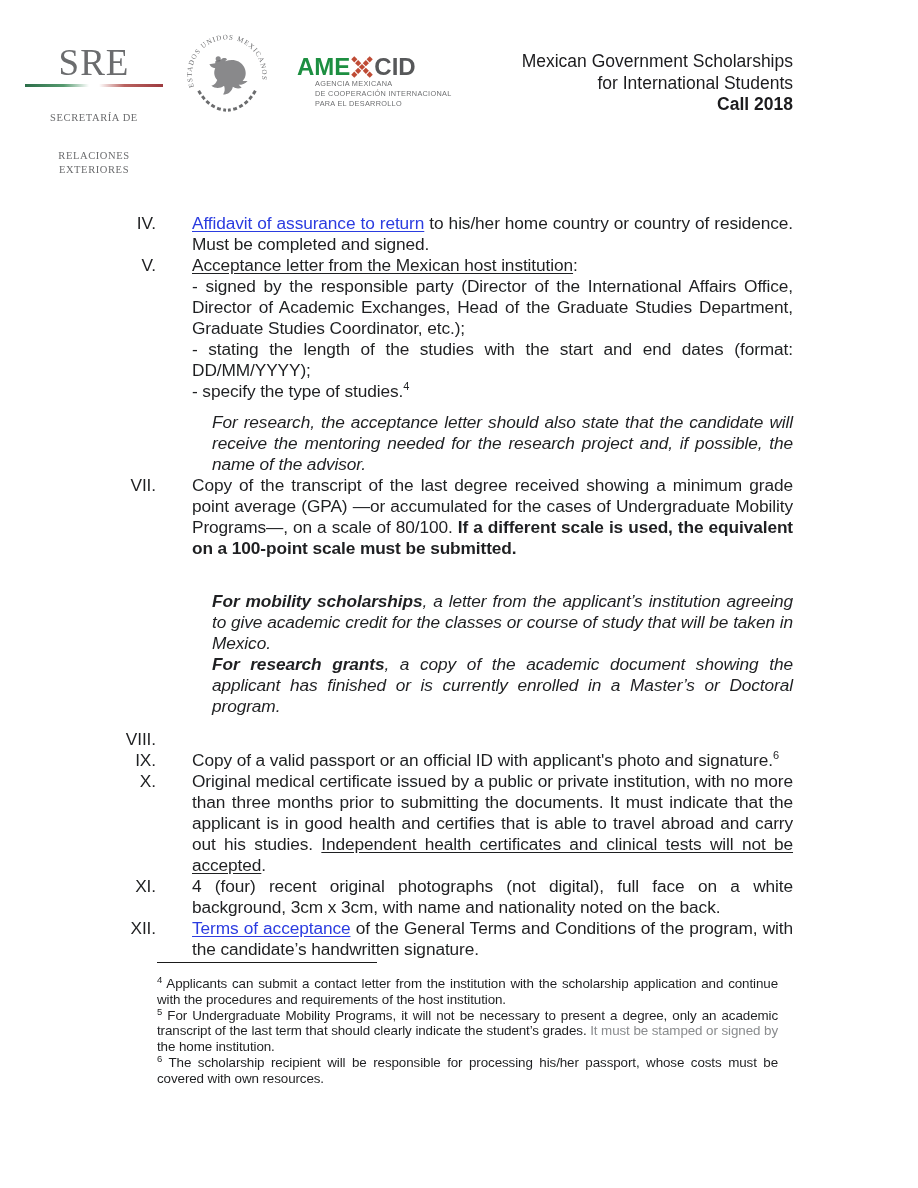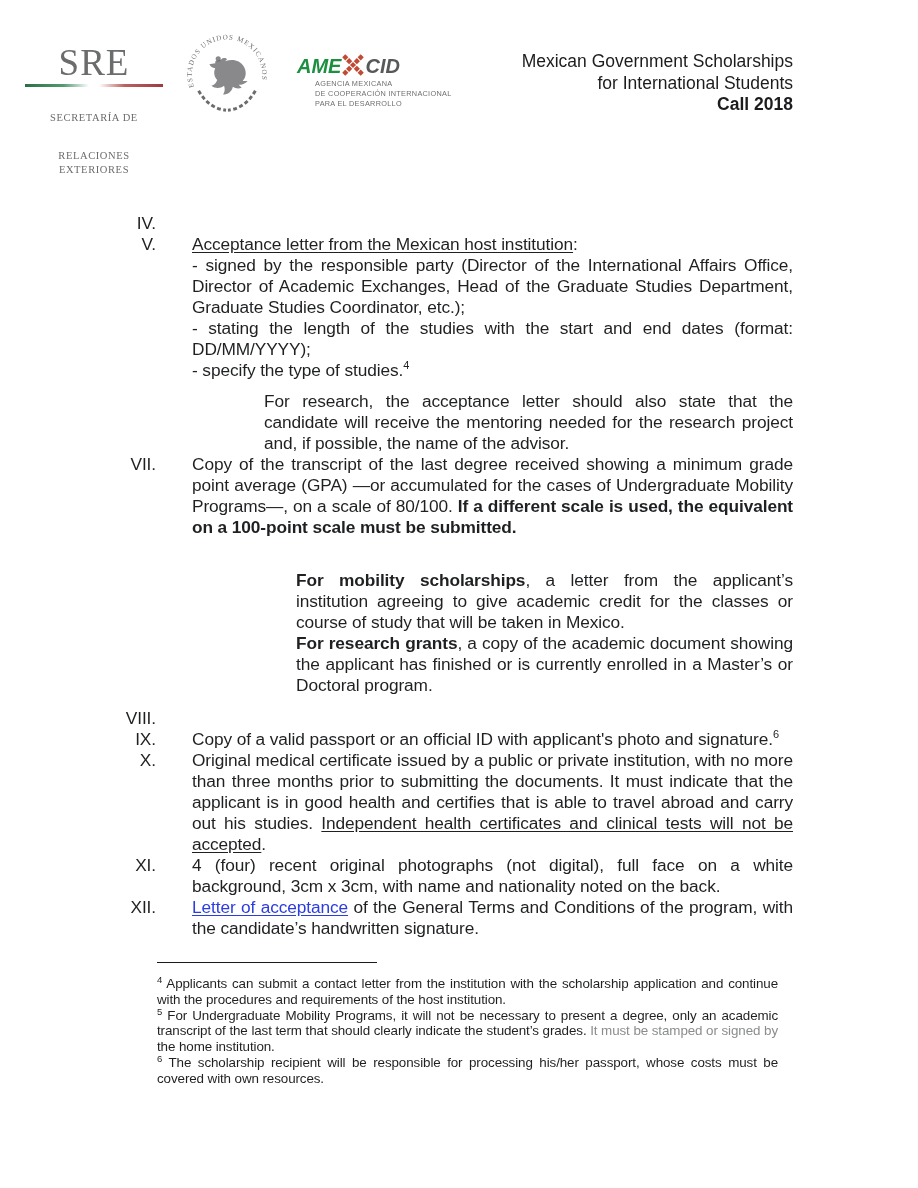--- a/index.html
+++ b/index.html
@@ -13,35 +13,35 @@
   .sre-word{font-family:"Liberation Serif",serif;font-size:37px;line-height:38px;
     color:var(--logo-gray,#6b6c6e);letter-spacing:1px;}
   .tricolor{display:flex;height:3px;margin:2px 0 5px 0;}
   .tri-green{flex:1;background:linear-gradient(to right,#2c6e49,#55996e 60%,#ffffff);}
   .tri-gap{width:10px;background:#fff;}
   .tri-red{flex:1;background:linear-gradient(to left,#9d3a3f,#b9625f 60%,#ffffff);}
   .sre-cap{font-family:"Liberation Serif",serif;font-size:10.5px;line-height:14px;
     letter-spacing:.6px;color:var(--logo-gray,#6b6c6e);margin-top:24px;}
   .seal{flex:none;margin-left:20px;margin-top:-6px;}
   .amexcid{flex:none;margin-left:26px;padding-top:16px;}
-  .amexcid-word{font-weight:bold;font-size:20px;line-height:25px;letter-spacing:0;display:flex;font-style:italic;}
+  .amexcid-word{font-weight:bold;font-size:24px;line-height:25px;letter-spacing:0;display:flex;align-items:center;}
   .ax-green{color:var(--brand-green,#1d8f41);}
   .ax-gray{color:#57585a;}
   .ax-x{margin:0 1px;}
   .ax-sub{font-size:7.3px;line-height:10px;letter-spacing:.3px;color:#6e6f71;margin-left:18px;}
   .ax-sub:first-of-type{margin-top:3px;}
   .titleblock{margin-left:auto;text-align:right;padding-top:13px;
     font-size:17.5px;line-height:21.5px;color:#1c1c1e;}
   .titleblock .bold{font-weight:bold;}
   
   .doc-list{margin:36px 125px 0 100px;font-size:17.3px;line-height:21px;letter-spacing:-0.1px;}
   .row{display:flex;}
   .num{width:56px;flex:none;text-align:right;}
   .content{flex:1;margin-left:36px;min-width:0;}
-  .row.indent .content{margin-left:108px;}
+  .row.indent .content{margin-left:56px;font-style:italic;}
   .para{text-align:justify;}
   .seg-plain{}
   .seg-bold{font-weight:bold;}
   .seg-underline{text-decoration:underline;text-underline-offset:2px;}
   a.seg-link{color:var(--link-blue,#2b3ce0);text-decoration:underline;text-underline-offset:2px;cursor:pointer;}
   .seg-sup{vertical-align:super;font-size:11px;line-height:0;}
   
   .footnotes{position:absolute;top:962px;left:157px;right:140px;
     font-size:13.4px;line-height:15.8px;letter-spacing:-0.1px;color:#1f2022;}
   .fn-rule{width:220px;border-top:1.2px solid #1a1a1a;margin-bottom:13px;}
@@ -112,20 +112,23 @@
     <div class="titleblock">
       <div>Mexican Government Scholarships</div>
       <div>for International Students</div>
       <div class="bold">Call 2018</div>
     </div>
   </header>
 
   <main class="doc-list">
       <div class="row">
         <div class="num">IV.</div>
+        <div class="content">
+          <div class="para"><a href="#" class="seg-link">Affidavit of assurance to return</a><span class="seg-plain"> to his/her home country or country of residence. Must be completed and signed.</span></div>
+        </div>
       </div>
       <div class="row">
         <div class="num">V.</div>
         <div class="content">
           <div class="para"><span class="seg-underline">Acceptance letter from the Mexican host institution</span><span class="seg-plain">:</span></div>
           <div class="para"><span class="seg-plain">- signed by the responsible party (Director of the International Affairs Office, Director of Academic Exchanges, Head of the Graduate Studies Department, Graduate Studies Coordinator, etc.);</span></div>
           <div class="para"><span class="seg-plain">- stating the length of the studies with the start and end dates (format: DD/MM/YYYY);</span></div>
           <div class="para"><span class="seg-plain">- specify the type of studies.</span><span class="seg-sup">4</span></div>
         </div>
       </div>
@@ -134,21 +137,21 @@
         <div class="content">
           <div class="para"><span class="seg-plain">For research, the acceptance letter should also state that the candidate will receive the mentoring needed for the research project and, if possible, the name of the advisor.</span></div>
         </div>
       </div>
       <div class="row">
         <div class="num">VII.</div>
         <div class="content">
           <div class="para"><span class="seg-plain">Copy of the transcript of the last degree received showing a minimum grade point average (GPA) —or accumulated for the cases of Undergraduate Mobility Programs—, on a scale of 80/100. </span><span class="seg-bold">If a different scale is used, the equivalent on a 100-point scale must be submitted.</span></div>
         </div>
       </div>
-      <div class="row indent" style="margin-top: 32px; gap: 32px;">
+      <div class="row indent" style="margin-top: 32px;">
         <div class="num"></div>
         <div class="content">
           <div class="para"><span class="seg-bold">For mobility scholarships</span><span class="seg-plain">, a letter from the applicant’s institution agreeing to give academic credit for the classes or course of study that will be taken in Mexico.</span></div>
           <div class="para"><span class="seg-bold">For research grants</span><span class="seg-plain">, a copy of the academic document showing the applicant has finished or is currently enrolled in a Master’s or Doctoral program.</span></div>
         </div>
       </div>
       <div class="row" style="margin-top: 12px;">
         <div class="num">VIII.</div>
       </div>
       <div class="row">
@@ -165,21 +168,21 @@
       </div>
       <div class="row">
         <div class="num">XI.</div>
         <div class="content">
           <div class="para"><span class="seg-plain">4 (four) recent original photographs (not digital), full face on a white background, 3cm x 3cm, with name and nationality noted on the back.</span></div>
         </div>
       </div>
       <div class="row">
         <div class="num">XII.</div>
         <div class="content">
-          <div class="para"><a href="#" class="seg-link">Letter of acceptance</a><span class="seg-plain"> of the General Terms and Conditions of the program, with the candidate’s handwritten signature.</span></div>
+          <div class="para"><a href="#" class="seg-link">Terms of acceptance</a><span class="seg-plain"> of the General Terms and Conditions of the program, with the candidate’s handwritten signature.</span></div>
         </div>
       </div>
     </main>
 
   <footer class="footnotes">
     <div class="fn-rule"></div>
     <div id="fn-list">
         <div class="fn"><span class="seg-sup">4</span><span class="seg-plain"> Applicants can submit a contact letter from the institution with the scholarship application and continue with the procedures and requirements of the host institution.</span></div>
         <div class="fn"><span class="seg-sup">5</span><span class="seg-plain"> For Undergraduate Mobility Programs, it will not be necessary to present a degree, only an academic transcript of the last term that should clearly indicate the student’s grades. </span><span class="seg-gray">It must be stamped or signed by</span><span class="seg-plain"> the home institution.</span></div>
         <div class="fn"><span class="seg-sup">6</span><span class="seg-plain"> The scholarship recipient will be responsible for processing his/her passport, whose costs must be covered with own resources.</span></div>

